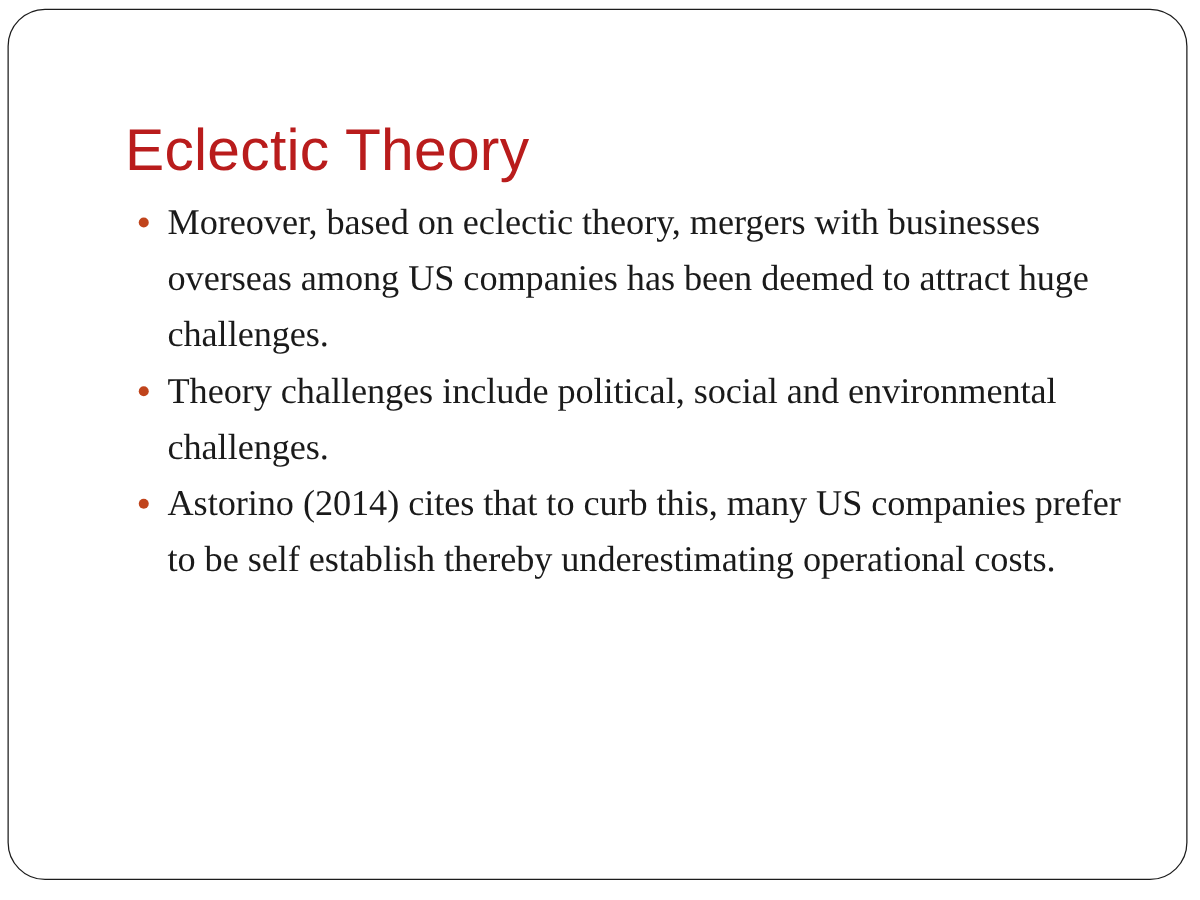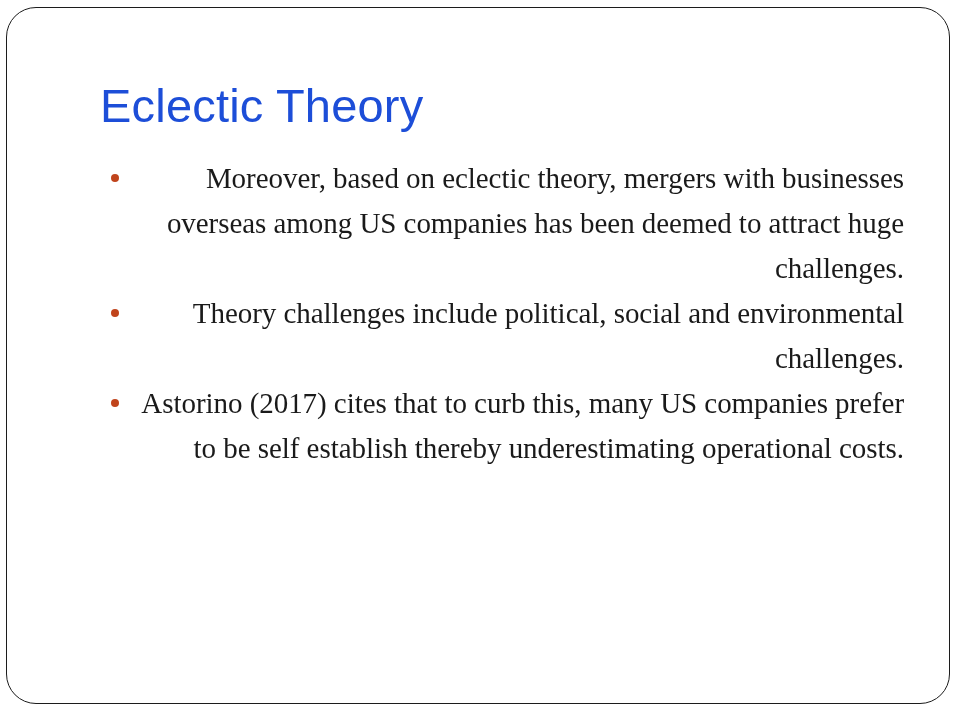--- a/index.html
+++ b/index.html
@@ -32,27 +32,27 @@
     box-sizing: border-box;
     border: 1.2px solid #1c1c1c;
     border-radius: 30px;
     background: transparent;
     pointer-events: none;
   }
 
   #slide-title {
     position: absolute;
     left: 100px;
-    top: 78px;
+    top: 92px;
     width: 800px;
     font-family: "Liberation Sans", "DejaVu Sans", sans-serif;
     font-size: 47px;
     line-height: 56px;
     font-weight: 400;
-    color: #1d4ed8;
+    color: #b91c1c;
     letter-spacing: 0.2px;
     white-space: nowrap;
   }
 
   #body-list {
     position: absolute;
     left: 104px;
     top: 156px;
     width: 800px;
     margin: 0;
@@ -77,21 +77,20 @@
     left: 7px;
     top: 18px;
     width: 8px;
     height: 8px;
     border-radius: 50%;
     background: #c0441c;
   }
 
   .bullet-text {
     display: block;
-    text-align: right;
   }
 </style>
 </head>
 <body>
 
 <div id="slide">
 
   <div id="slide-frame"></div>
 
   <div id="slide-title">Eclectic Theory</div>
@@ -103,18 +102,18 @@
       <span class="bullet-text">Moreover, based on eclectic theory, mergers with businesses overseas among US companies has been deemed to attract huge challenges.</span>
     </li>
 
     <li class="bullet-item">
       <span class="bullet-dot"></span>
       <span class="bullet-text">Theory challenges include political, social and environmental challenges.</span>
     </li>
 
     <li class="bullet-item">
       <span class="bullet-dot"></span>
-      <span class="bullet-text">Astorino (2017) cites that to curb this, many US companies prefer to be self establish thereby underestimating operational costs.</span>
+      <span class="bullet-text">Astorino (2014) cites that to curb this, many US companies prefer to be self establish thereby underestimating operational costs.</span>
     </li>
 
   </ul>
 
 </div>
 
 </body></html>

